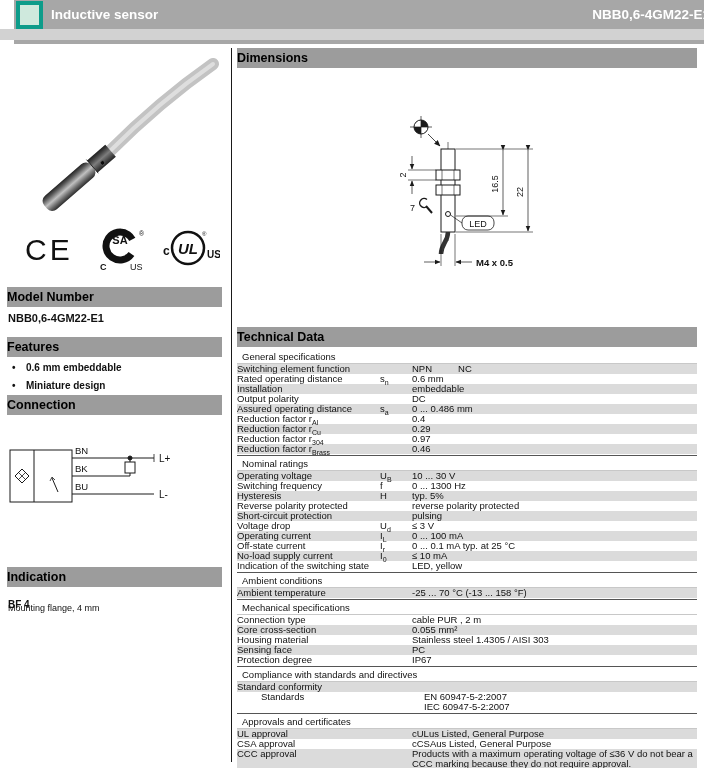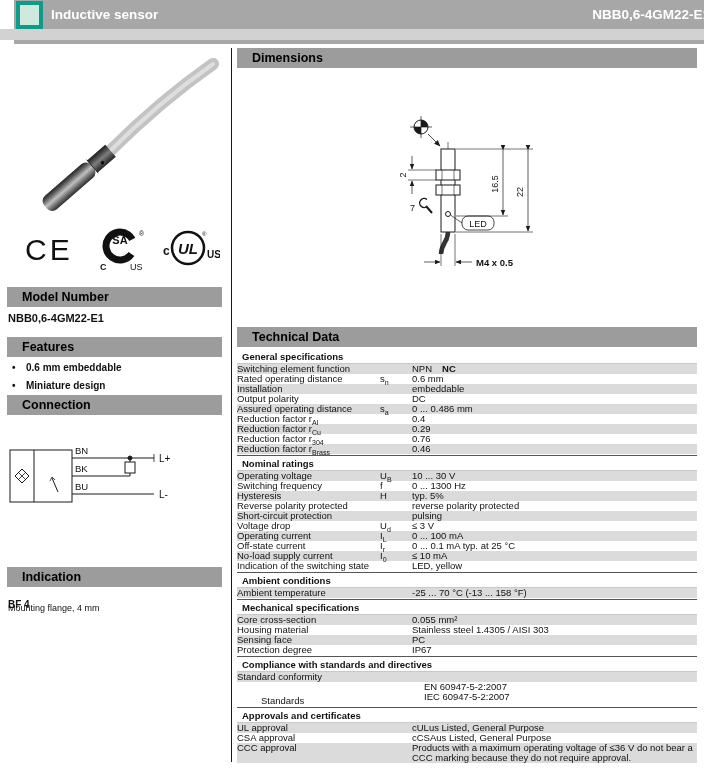--- a/index.html
+++ b/index.html
@@ -6,21 +6,21 @@
   html,body { width:704px; height:768px; background:#fff; font-family:"Liberation Sans", sans-serif; position:relative; overflow:hidden; color:#111; }
 
   
   #top-header { position:absolute; left:14px; top:0; width:704px; height:44px; background:#a7a7a7; }
   #top-header .logo { position:absolute; left:2px; top:1px; width:27px; height:28px; background:#cfe9dd; border:4px solid #0d9c8a; }
   #top-header .title { position:absolute; left:37px; top:0; line-height:29px; font-size:13.5px; font-weight:bold; color:#fff; }
   #top-header .model { position:absolute; right:8px; top:0; line-height:29px; font-size:13.5px; font-weight:bold; color:#fff; }
   #substrip { position:absolute; left:0; top:29px; width:704px; height:11px; background:#d2d2d2; }
 
   
-  .bar { position:absolute; background:#9c9c9c; color:#000; font-weight:bold; font-size:12.5px; line-height:20px; padding-left:15px; }
+  .bar { position:absolute; background:#9c9c9c; color:#000; font-weight:bold; font-size:12.5px; line-height:20px; padding-left:0; }
   .bar.left { left:7px; width:215px; height:20px; }
   .bar.right { left:237px; width:460px; height:20px; }
 
   
   #model-value { position:absolute; left:8px; top:312px; font-size:11px; font-weight:bold; }
   #features-list { position:absolute; left:10px; top:361px; list-style:none; }
   #features-list li { font-size:10px; font-weight:bold; padding-left:16px; position:relative; line-height:13px; margin-bottom:5px; }
   #features-list li::before { content:"•"; position:absolute; left:2px; }
   #acc-name { position:absolute; left:8px; top:591px; font-size:10px; font-weight:bold;margin-top:8px; }
   #acc-desc { position:absolute; left:8px; top:603px; font-size:9px; }
@@ -29,29 +29,29 @@
   #col-divider { position:absolute; left:231px; top:48px; width:1px; height:714px; background:#1a1a1a; }
 
   
   #photo-svg { position:absolute; left:15px; top:52px; }
   #certs { position:absolute; left:20px; top:224px; width:200px; height:48px; }
   #conn-svg { position:absolute; left:8px; top:438px; }
   #dim-svg { position:absolute; left:396px; top:104px; }
 
   
   #spec-table { position:absolute; left:237px; top:349px; width:460px; font-size:9.5px; }
-  .sec-header { font-weight:bold; line-height:11px; padding:2px 0 1px 5px; border-top:1px solid #555; border-bottom:1px solid #c8c8c8; margin-top:1px; }
+  .sec-header { font-weight:normal; line-height:11px; padding:2px 0 1px 5px; border-top:1px solid #555; border-bottom:1px solid #c8c8c8; margin-top:1px; }
   #spec-table .sec-header:first-child { border-top:none; margin-top:0; }
   .spec-row { display:flex; line-height:10px; align-items:flex-start; }
   .spec-row.shaded { background:#dbdbdb; }
   .spec-label { width:143px; flex:none; }
-  .spec-label.indent2 { padding-left:24px; width:155px;margin-top:14px; }
+  .spec-label.indent2 { padding-left:24px; width:155px; }
   .spec-sym { width:32px; flex:none; }
   .spec-value { flex:1; padding-right:4px; }
-  .value2 { margin-left:10px;font-weight:bold; }
+  .value2 { margin-left:26px; }
   sub { font-size:7px; line-height:0; }
 
   svg text { font-family:"Liberation Sans", sans-serif; }
 </style>
 </head>
 <body>
 
 <div id="top-header">
   <div class="logo"></div>
   <div class="title">Inductive sensor</div>
@@ -244,21 +244,21 @@
       <span class="spec-value">0.4</span>
     </div>
     <div class="spec-row shaded">
       <span class="spec-label">Reduction factor r<sub>Cu</sub></span>
       <span class="spec-sym"></span>
       <span class="spec-value">0.29</span>
     </div>
     <div class="spec-row">
       <span class="spec-label">Reduction factor r<sub>304</sub></span>
       <span class="spec-sym"></span>
-      <span class="spec-value">0.76</span>
+      <span class="spec-value">0.97</span>
     </div>
     <div class="spec-row shaded">
       <span class="spec-label">Reduction factor r<sub>Brass</sub></span>
       <span class="spec-sym"></span>
       <span class="spec-value">0.46</span>
     </div>
     <div class="sec-header">Nominal ratings</div>
     <div class="spec-row shaded">
       <span class="spec-label">Operating voltage</span>
       <span class="spec-sym">U<sub>B</sub></span>
@@ -309,20 +309,25 @@
       <span class="spec-sym"></span>
       <span class="spec-value">LED, yellow</span>
     </div>
     <div class="sec-header">Ambient conditions</div>
     <div class="spec-row shaded">
       <span class="spec-label">Ambient temperature</span>
       <span class="spec-sym"></span>
       <span class="spec-value">-25 ... 70 °C (-13 ... 158 °F)</span>
     </div>
     <div class="sec-header">Mechanical specifications</div>
+    <div class="spec-row">
+      <span class="spec-label">Connection type</span>
+      <span class="spec-sym"></span>
+      <span class="spec-value">cable PUR , 2 m</span>
+    </div>
     <div class="spec-row shaded">
       <span class="spec-label">Core cross-section</span>
       <span class="spec-sym"></span>
       <span class="spec-value">0.055 mm²</span>
     </div>
     <div class="spec-row">
       <span class="spec-label">Housing material</span>
       <span class="spec-sym"></span>
       <span class="spec-value">Stainless steel 1.4305 / AISI 303</span>
     </div>

